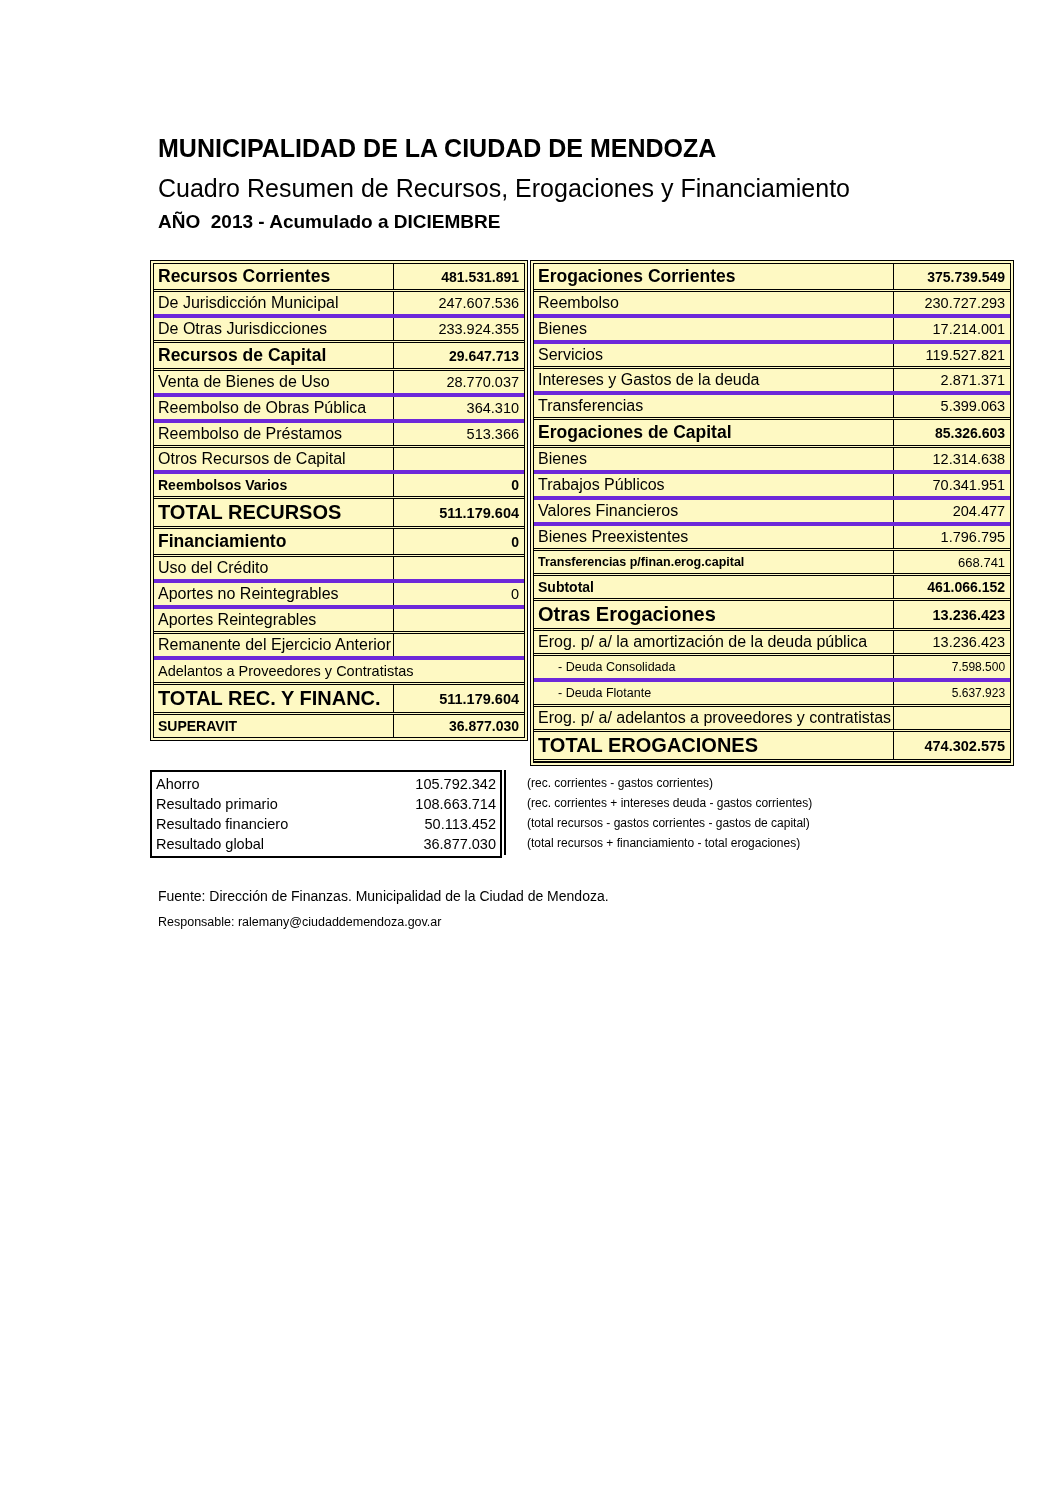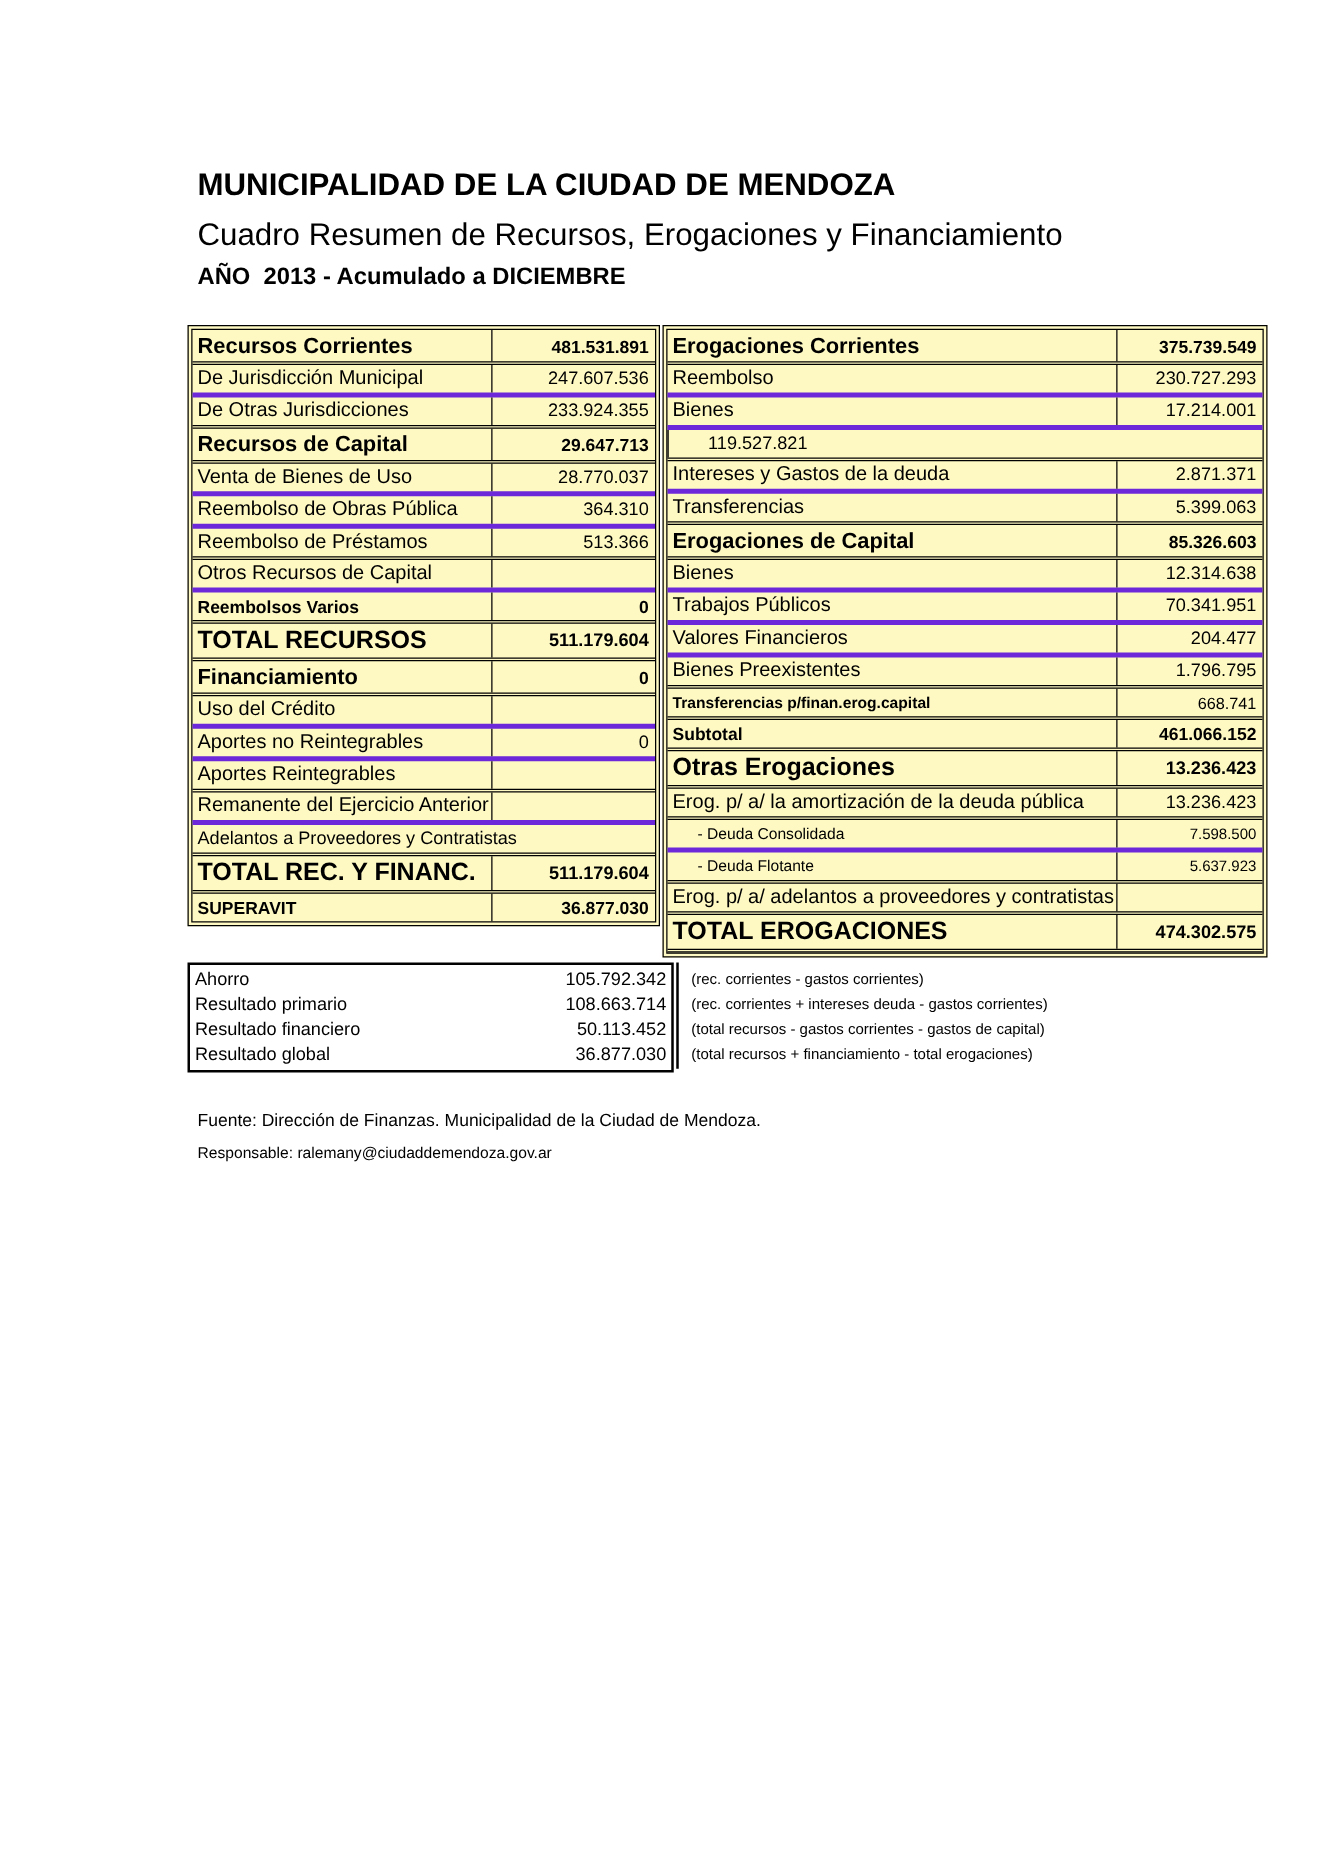--- a/index.html
+++ b/index.html
@@ -42,25 +42,25 @@
   .trow.total .vcell   { font-size:14.5px; font-weight:bold; }
   .trow.bold .lcell, .trow.bold .vcell { font-weight:bold; font-size:14px; }
   .trow.tinybold .lcell { font-weight:bold; font-size:12.5px; }
   .trow.tinybold .vcell { font-size:13px; }
   .trow.tiny .lcell { font-size:12.5px; padding-left:24px; }
   .trow.tiny .vcell { font-size:12px; }
   .trow.span .lcell { font-size:14.5px; }
 
   
   .bottom { display:flex; margin-top:4px; align-items:flex-start; }
-  .results-box { width:389px; border:2px solid #000; box-sizing:border-box; padding:2px 0; }
+  .results-box { width:352px; border:2px solid #000; box-sizing:border-box; padding:2px 0; }
   .res-row { display:flex; height:20px; align-items:center; font-size:14.5px; }
   .res-label { flex:1; padding-left:4px; white-space:nowrap; }
   .res-value { padding-right:4px; white-space:nowrap; }
-  .formulas-box { margin-left:2px; border-left:2px solid #000; padding:3px 0 2px 10px; flex:1; }
+  .formulas-box { margin-left:2px; border-left:2px solid #000; padding:3px 0 2px 21px; flex:1; }
   .formula-row { height:20px; display:flex; align-items:center; font-size:12px; white-space:nowrap; }
 
   
   .doc-footer { margin-top:30px; padding-left:8px; }
   .fuente { font-size:14px; margin:0 0 11px 0; }
   .responsable { font-size:12.5px; margin:0; }
 </style>
 </head>
 <body>
 
@@ -153,20 +153,21 @@
         </div>
         <div class="trow normal">
           <div class="lcell">Reembolso</div>
           <div class="vcell">230.727.293</div>
         </div>
         <div class="trow normal">
           <div class="lcell">Bienes</div>
           <div class="vcell">17.214.001</div>
         </div>
         <div class="trow normal">
+          <div class="lcell">Servicios</div>
           <div class="vcell">119.527.821</div>
         </div>
         <div class="trow normal dtop">
           <div class="lcell">Intereses y Gastos de la deuda</div>
           <div class="vcell">2.871.371</div>
         </div>
         <div class="trow normal">
           <div class="lcell">Transferencias</div>
           <div class="vcell">5.399.063</div>
         </div>

